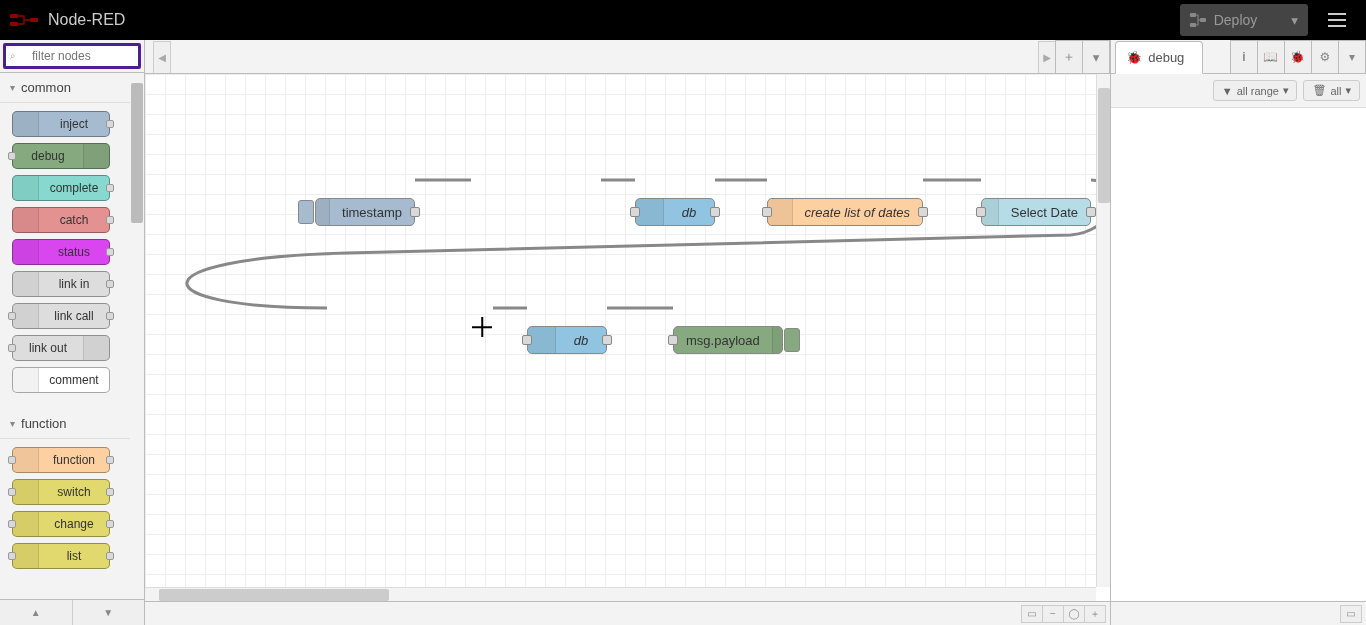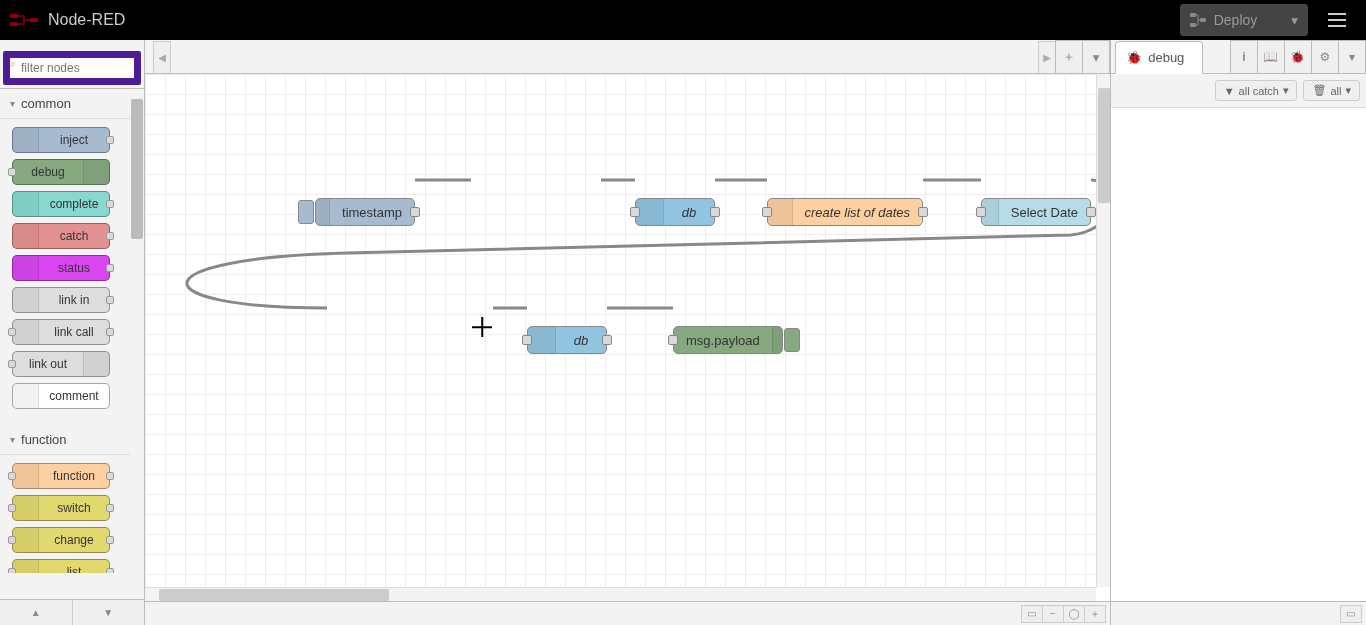--- a/index.html
+++ b/index.html
@@ -13,21 +13,21 @@
 .deploy-btn[disabled]{background:#444;color:#999;cursor:default;}
 .deploy-dropdown{background:#444;color:#999;border:none;height:32px;padding:0 10px;cursor:pointer;border-radius:0 3px 3px 0;margin-right:0;}
 .menu-btn{background:transparent;border:none;color:#ccc;padding:0 20px;height:40px;cursor:pointer;}
 .hamburger{width:18px;height:2px;background:#ccc;position:relative;display:block;}
 .hamburger:before,.hamburger:after{content:'';position:absolute;width:18px;height:2px;background:#ccc;left:0;}
 .hamburger:before{top:-6px;}
 .hamburger:after{top:6px;}
 .main{display:flex;height:585px;}
 .palette{width:145px;background:#f3f3f3;border-right:1px solid #bbb;display:flex;flex-direction:column;position:relative;}
 .palette-search{padding:3px;border-bottom:1px solid #bbb;background:#f3f3f3;position:relative;}
-.palette-search input{width:100%;border:7px solid #4c1d95;border-radius:2px;padding:3px 3px 3px 11px;font-size:12px;outline:none;margin-top:8px;}
+.palette-search input{width:100%;border:3px solid #4c1d95;border-radius:2px;padding:3px 3px 3px 26px;font-size:12px;outline:none;}
 .search-icon{position:absolute;left:10px;top:50%;transform:translateY(-50%);color:#999;font-size:10px;}
 .palette-content{flex:1;overflow:hidden;position:relative;}
 .palette-scroll{position:absolute;top:0;left:0;right:14px;bottom:26px;overflow:hidden;}
 .palette-scrollbar{position:absolute;right:0;top:0;width:14px;bottom:26px;background:#f3f3f3;}
 .palette-thumb{position:absolute;top:10px;left:1px;width:12px;height:140px;background:#bbb;border-radius:2px;}
 .palette-category{padding:7px 10px;border-bottom:1px solid #ddd;cursor:pointer;display:flex;align-items:center;font-size:13px;color:#444;background:#f3f3f3;}
 .palette-chevron{margin-right:6px;color:#888;font-size:10px;}
 .palette-nodes{padding:8px 0 10px 12px;}
 .pnode{width:98px;height:26px;border:1px solid rgba(0,0,0,.35);border-radius:5px;display:flex;align-items:center;margin-bottom:6px;cursor:move;position:relative;font-size:12px;}
 .pnode-icon{width:26px;height:100%;display:flex;align-items:center;justify-content:center;background:rgba(0,0,0,.05);border-right:1px solid rgba(0,0,0,.1);border-radius:4px 0 0 4px;}
@@ -307,21 +307,21 @@
         <button><b>i</b></button>
         <button>📖</button>
         <button>🐞</button>
         <button>⚙</button>
         <button>▾</button>
       </div>
     </div>
     <div class="sidebar-toolbar">
       <button>
         <span>▼</span>
-        <span>all catch</span>
+        <span>all range</span>
         <span>▾</span>
       </button>
       <button>
         <span>🗑</span>
         <span>all</span>
         <span>▾</span>
       </button>
     </div>
     <div class="sidebar-content"></div>
     <div class="sidebar-footer">

